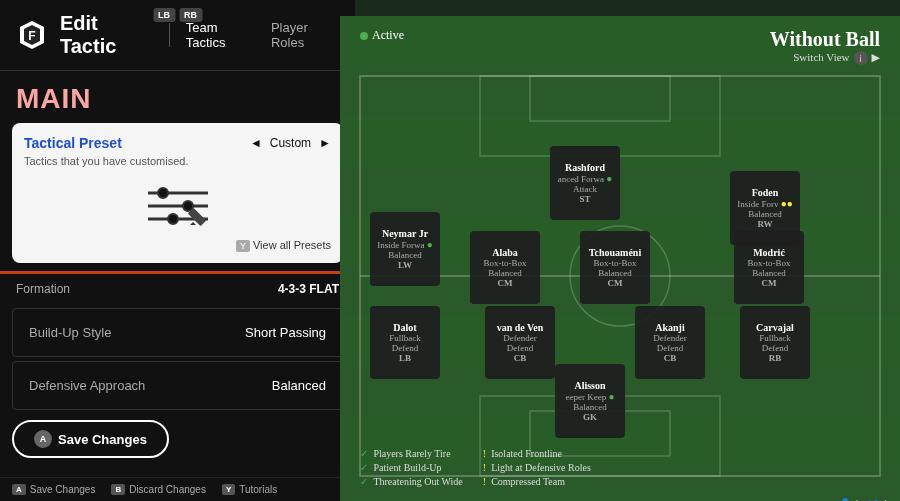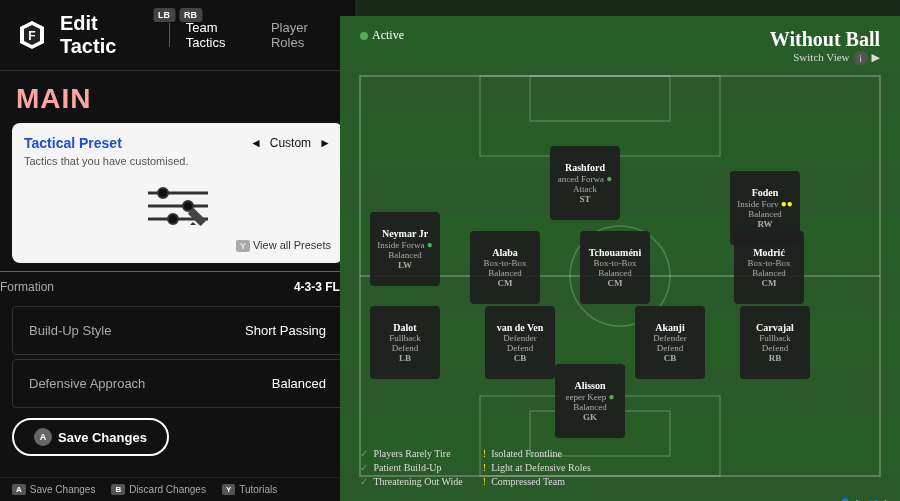--- a/index.html
+++ b/index.html
@@ -149,24 +149,24 @@
       padding: 1px 4px;
       border-radius: 2px;
       margin-right: 3px;
     }
 
     
     .formation-row {
       display: flex;
       justify-content: space-between;
       align-items: center;
-      padding: 8px 0;
+      padding: 8px 16px;
       font-size: 12px;
       color: #aaa;
-      border-top: 1px solid #c2410c;
+      border-top: 3px solid #c2410c;
     }
     .formation-value {
       color: #fff;
       font-weight: bold;
       font-size: 12px;
     }
 
     
     .option-row {
       display: flex;

